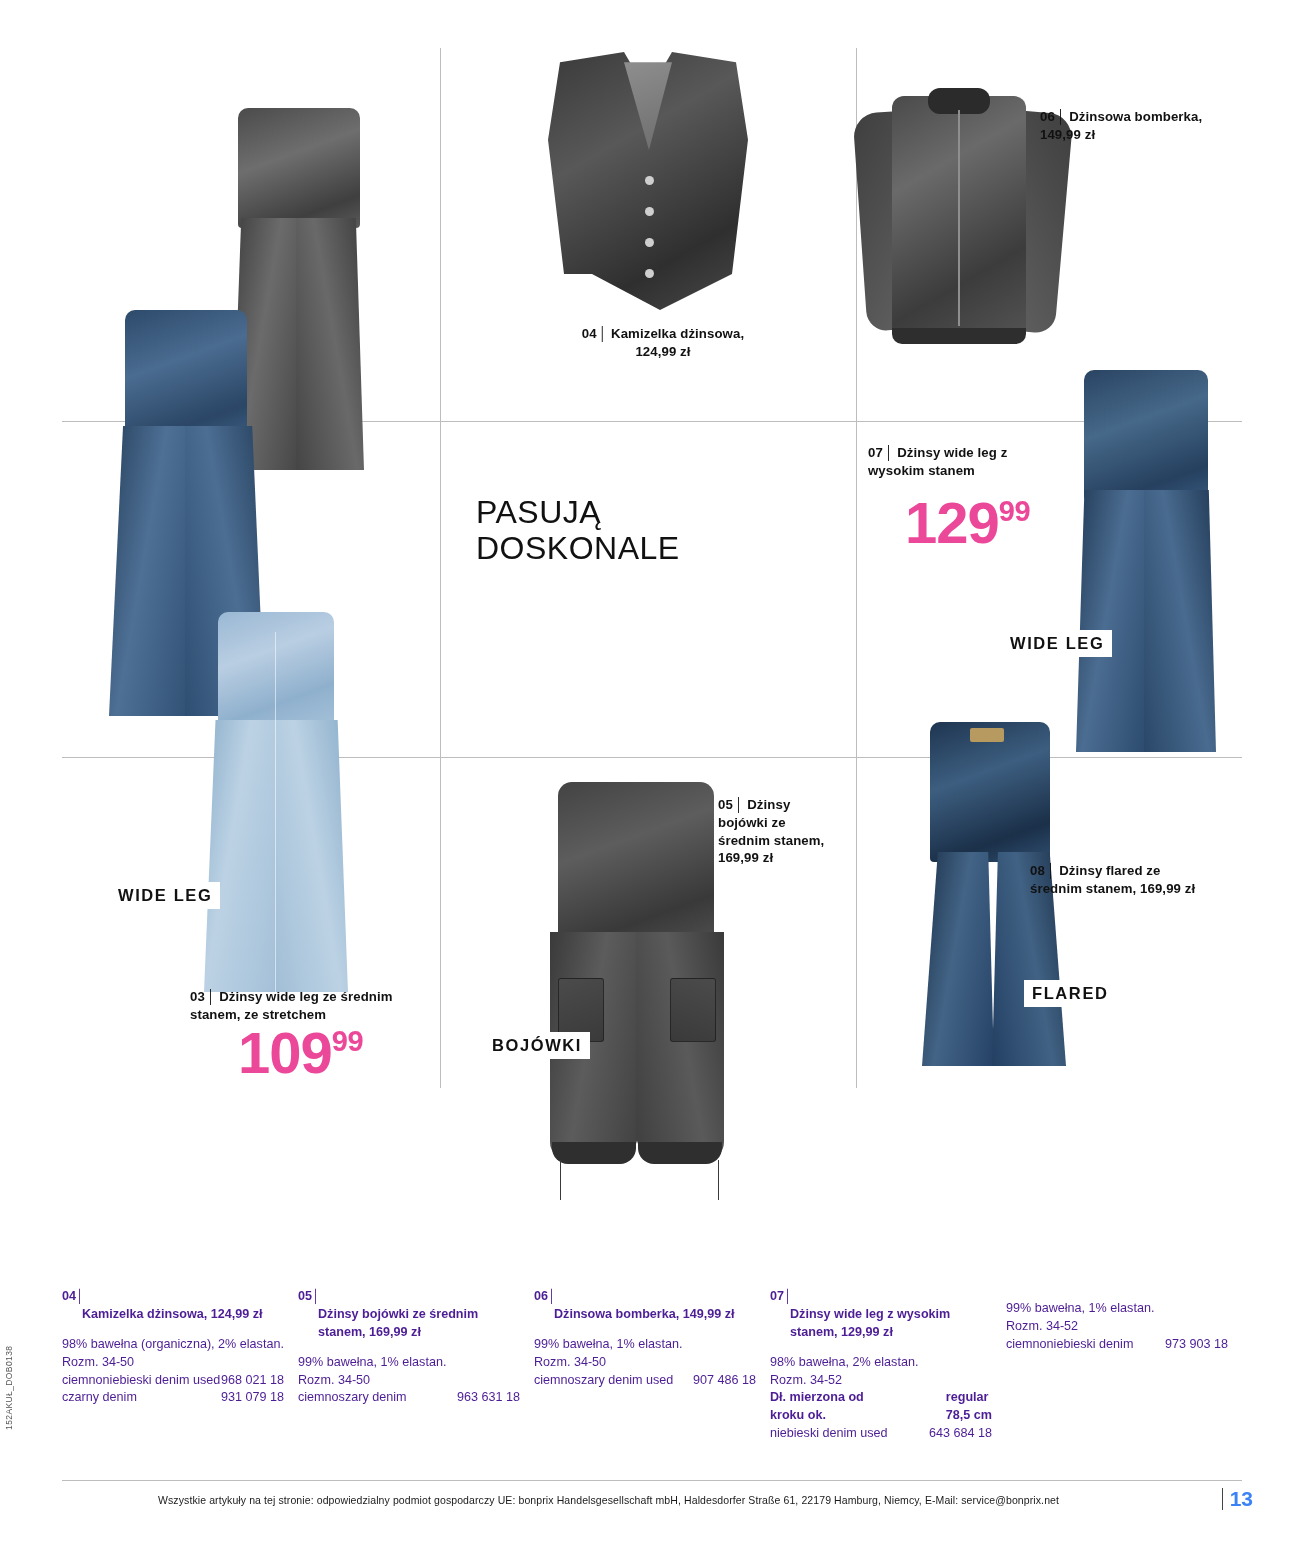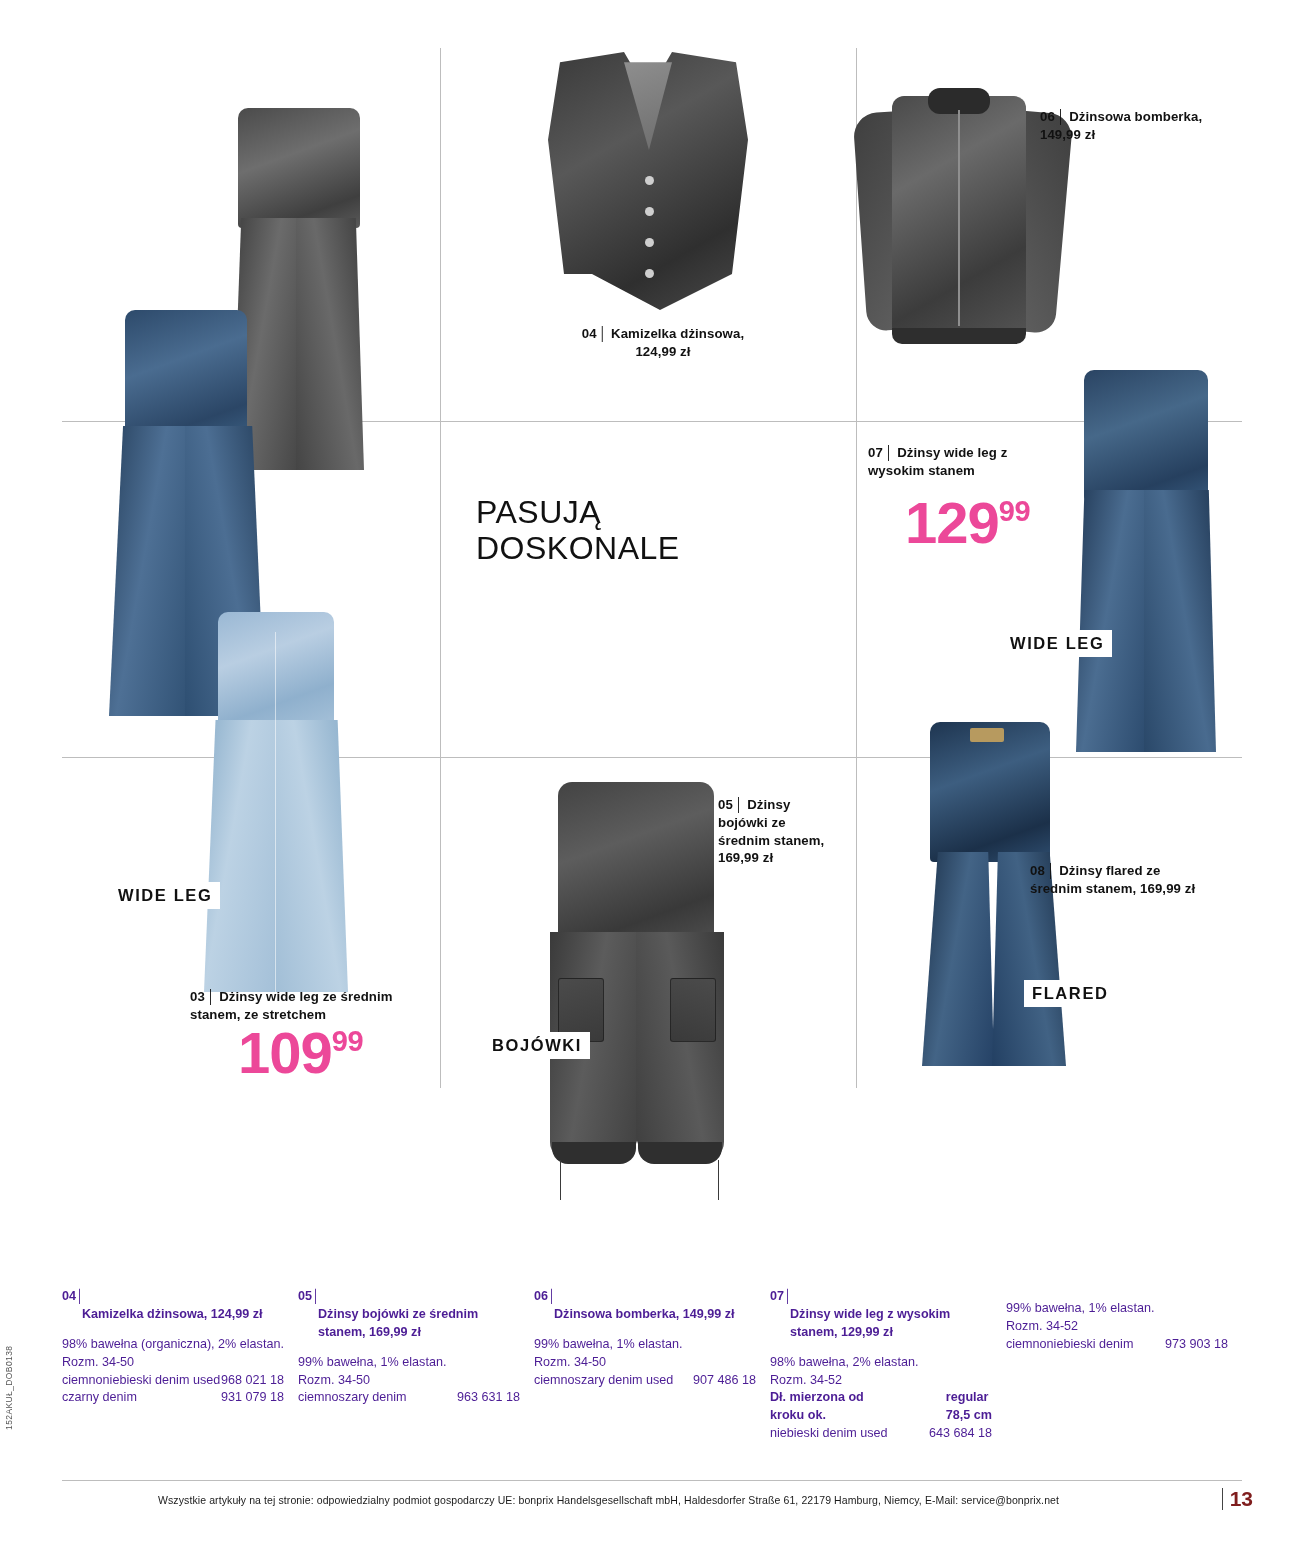--- a/index.html
+++ b/index.html
@@ -320,21 +320,21 @@
   .footer-text {
     position: absolute;
     left: 158px; top: 1494px;
     font-size: 10.5px;
     color: #1a1a1a;
     letter-spacing: 0.1px;
   }
   .page-no {
     position: absolute;
     right: 48px; top: 1487px;
-    font-size: 21px; font-weight: bold; color: #7f1d1d;
+    font-size: 21px; font-weight: bold; color: #3b82f6;
   }
   .page-no .tick {
     display: inline-block;
     width: 1px; height: 22px;
     background: #444;
     vertical-align: -4px;
     margin-right: 7px;
   }
   .side-code {
     position: absolute;

